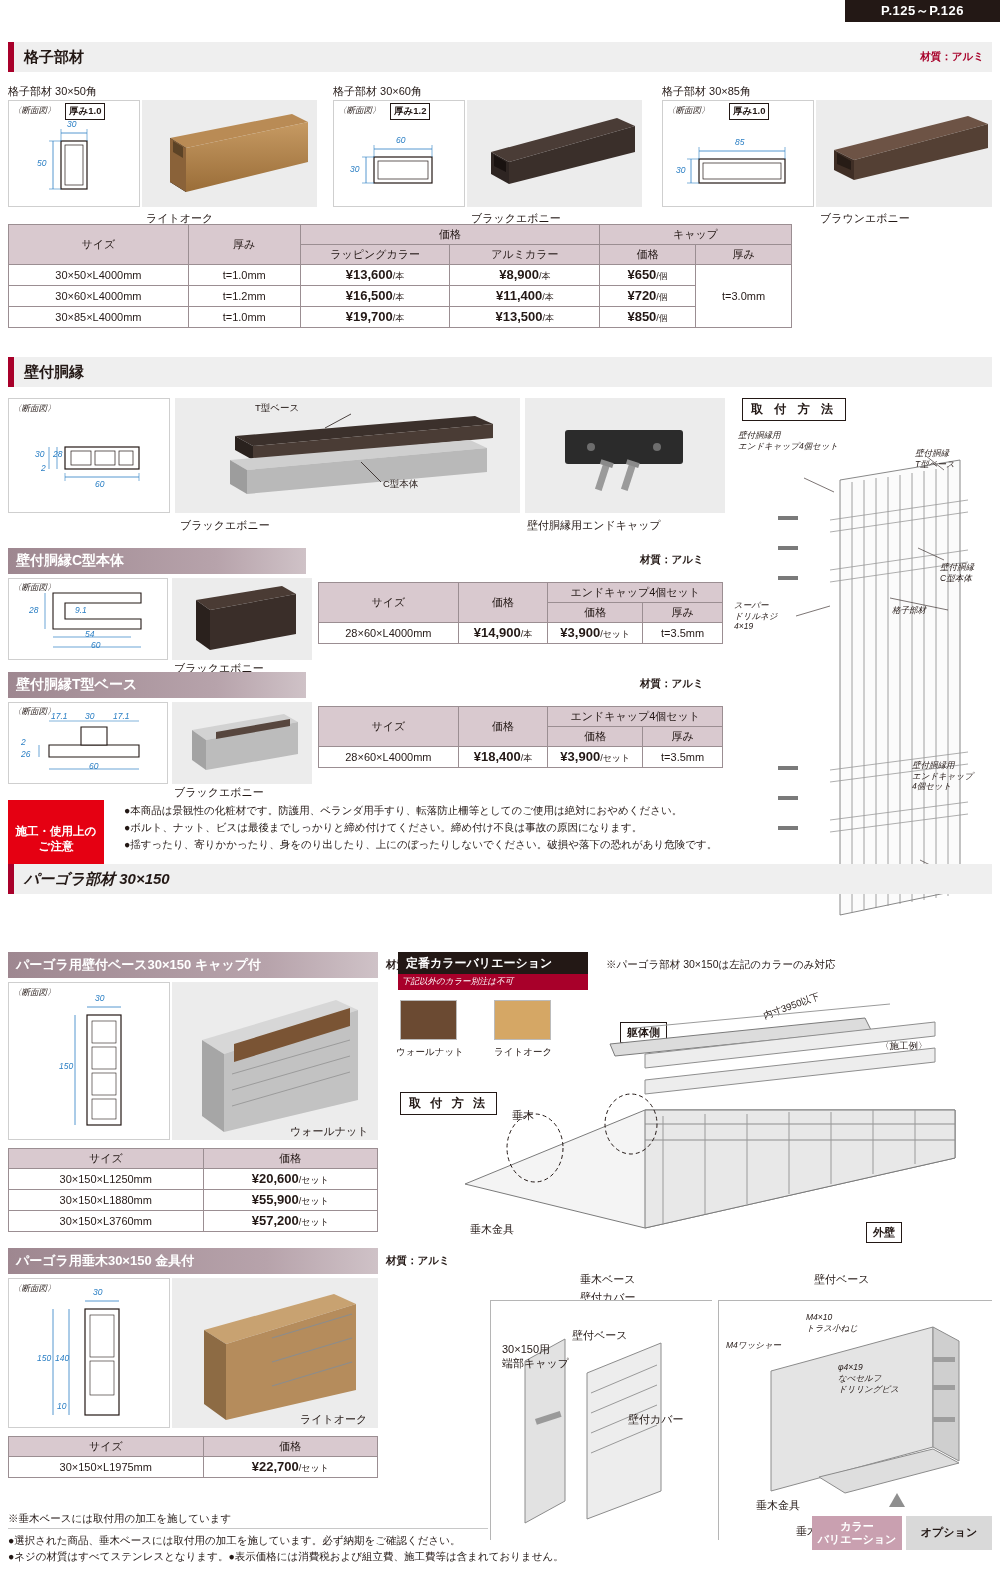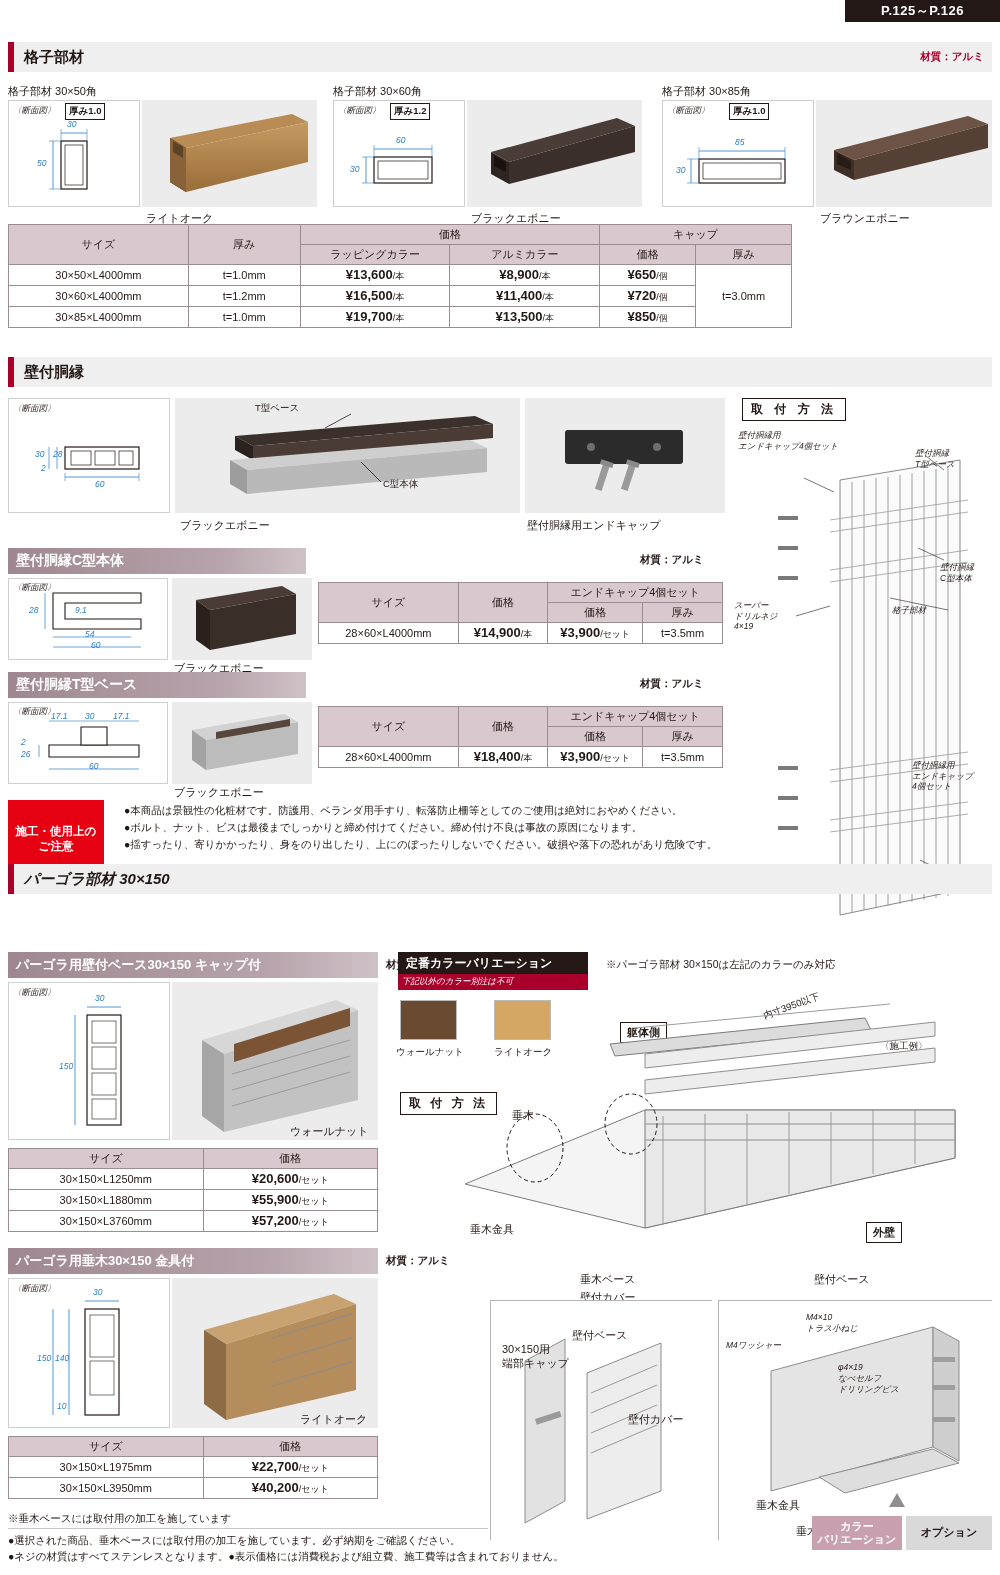--- a/index.html
+++ b/index.html
@@ -590,24 +590,20 @@
     <thead>
         <tr>
       <th>サイズ</th>
       <th>価格</th>
     </tr>
       </thead>
     <tbody>
       <tr>
           <td>30×150×L1975mm</td>
         <td class="price"><span>¥22,700</span><span class="u">/セット</span></td>
-        </tr>
-      <tr>
-          <td>30×150×L3950mm</td>
-        <td class="price"><span>¥40,200</span><span class="u">/セット</span></td>
         </tr>
     </tbody>
   </table>
   <div class="note-line" style="left:8px; top:1512px;">※垂木ベースには取付用の加工を施しています</div>
 
   <div class="colorvar-bar" style="left:398px; top:952px; width:190px;">
     <span>定番カラーバリエーション</span>
   </div>
   <div style="position:absolute; left:398px; top:974px; width:190px; height:16px; background:#a8002a;"></div>
   <div class="lbl xs" style="left:402px; top:976px; color:#ffffff;">下記以外のカラー別注は不可</div>

